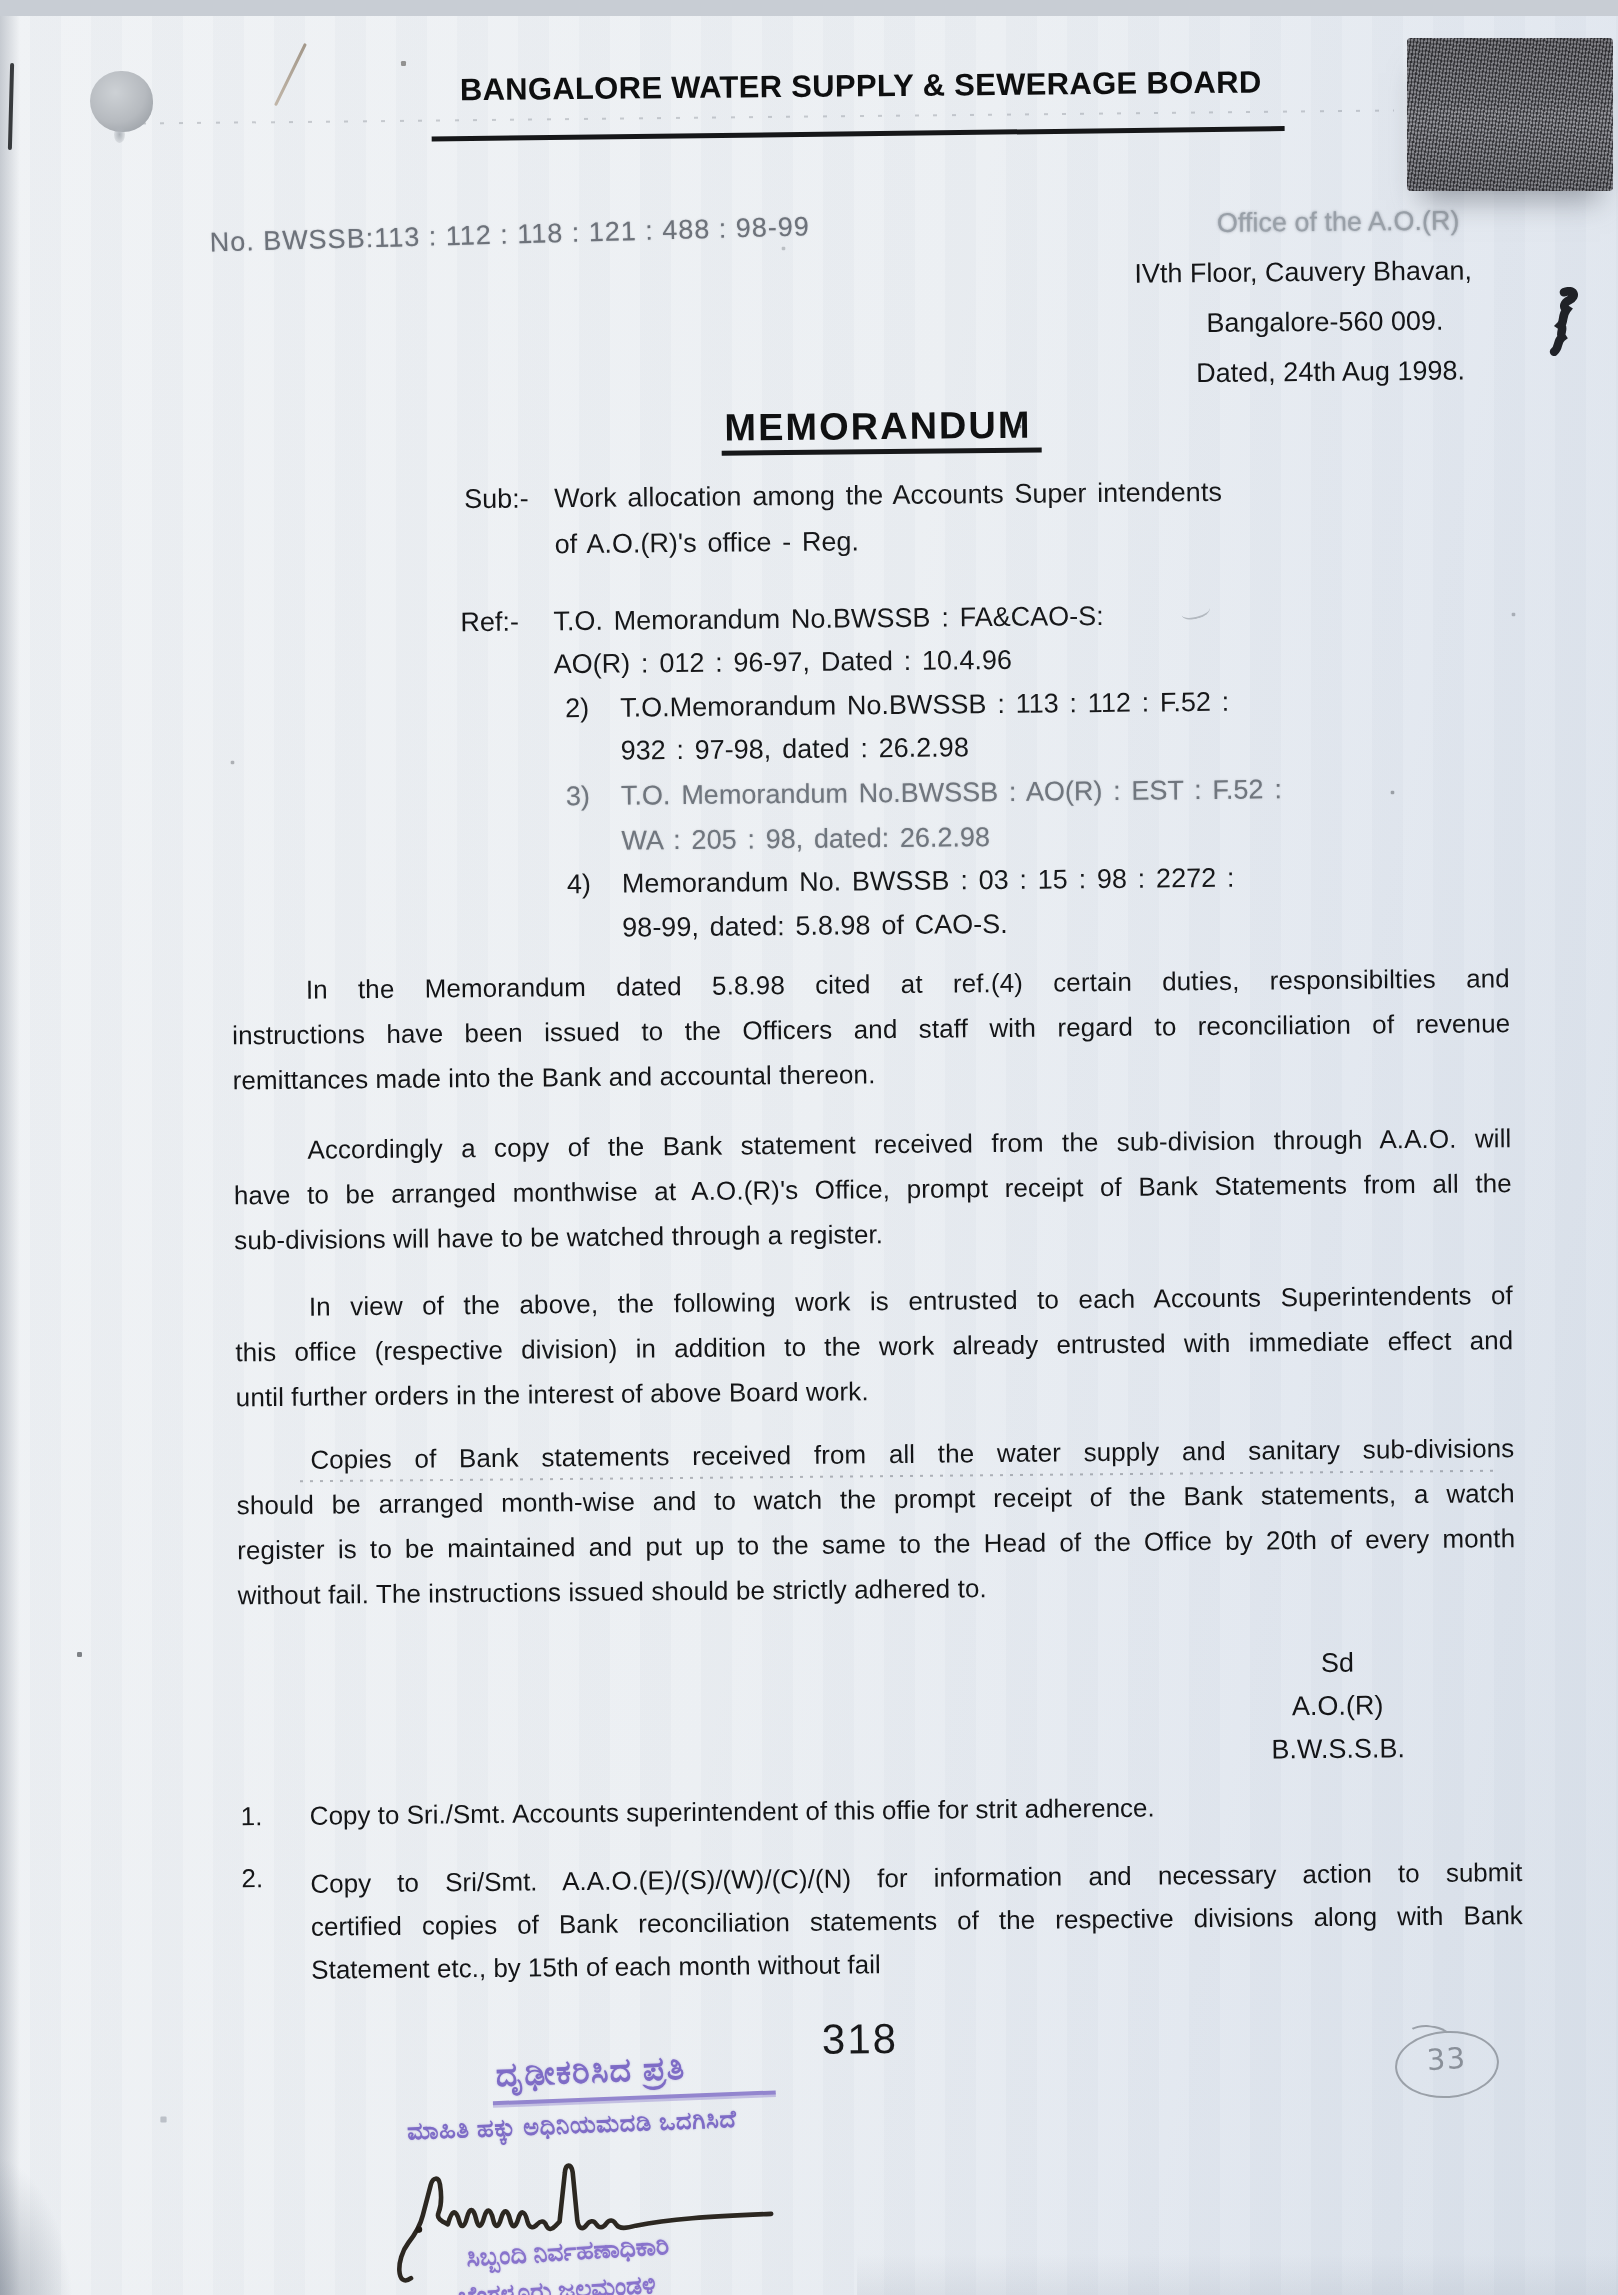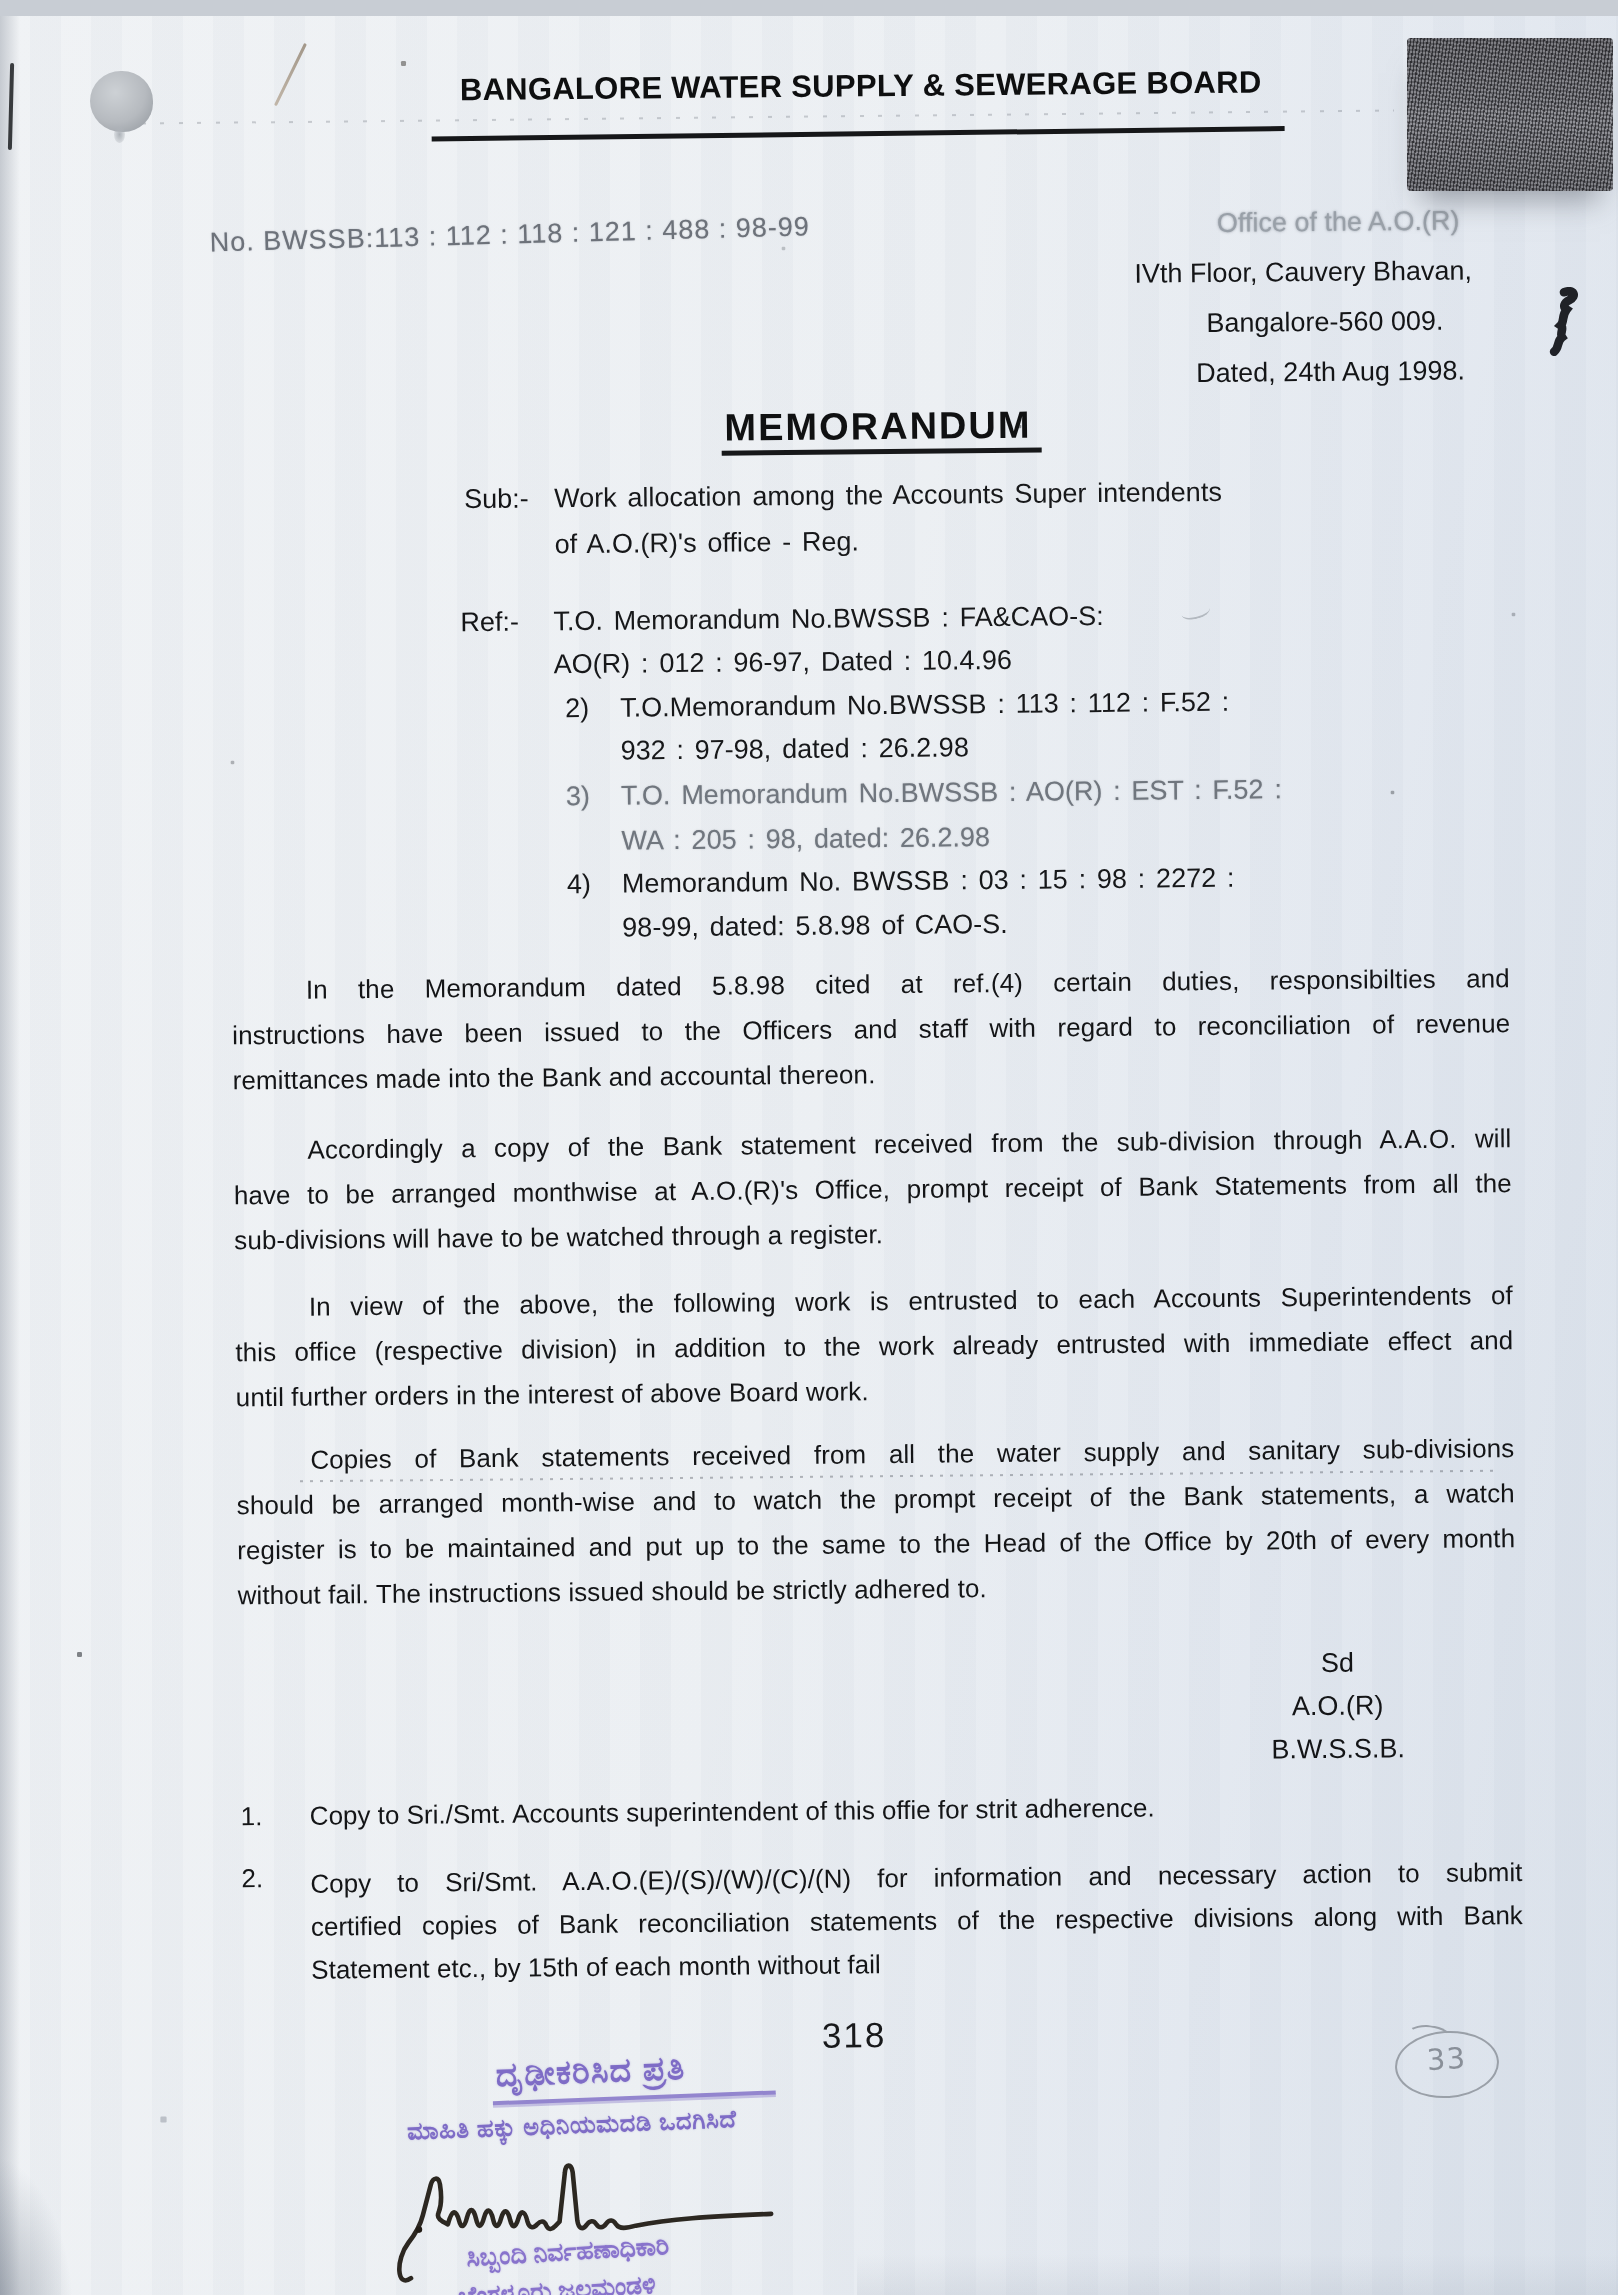--- a/index.html
+++ b/index.html
@@ -49,21 +49,21 @@
   
   .sd-block{position:absolute;left:1239px;top:1631px;width:184px;text-align:center;font-size:27px;line-height:43px;white-space:nowrap;}
 
   
   .copy-num{position:absolute;left:233px;font-size:26px;}
   .copy-lines{position:absolute;left:302px;width:1212px;font-size:26px;line-height:43px;}
   .copy-lines .line{text-align:justify;text-align-last:justify;}
   .copy-lines .line.last{text-align:left;text-align-last:left;}
   .copy1{position:absolute;left:302px;top:1780px;font-size:26px;white-space:nowrap;}
 
-  .page-num{position:absolute;left:812px;top:2000px;font-size:35px;letter-spacing:2px;color:#18191b;}
+  .page-num{position:absolute;left:812px;top:2000px;font-size:42px;letter-spacing:2px;color:#18191b;}
 
   
   .noise-block{position:absolute;left:1407px;top:22.4px;width:206px;height:153px;border-radius:4px;
     background:
       repeating-linear-gradient(98deg,rgba(25,25,28,.55) 0 1.3px,rgba(165,165,170,.25) 1.3px 3.3px),
       repeating-linear-gradient(5deg,rgba(30,30,35,.5) 0 2px,rgba(135,135,145,.2) 2px 4px),
       linear-gradient(180deg,#6a6a6e,#7e7f84 44%,#8d8e93 49%,#6e6f74);
     box-shadow:0 22.4px 28px -13px rgba(95,100,110,.55);}
   .hole-punch{position:absolute;left:90px;top:55px;width:63px;height:61px;border-radius:50% 50% 48% 52%;
     background:radial-gradient(circle at 40% 35%,#cdd1d5 0%,#b6babf 55%,#9ca1a7 85%,rgba(150,155,162,0) 100%);}

